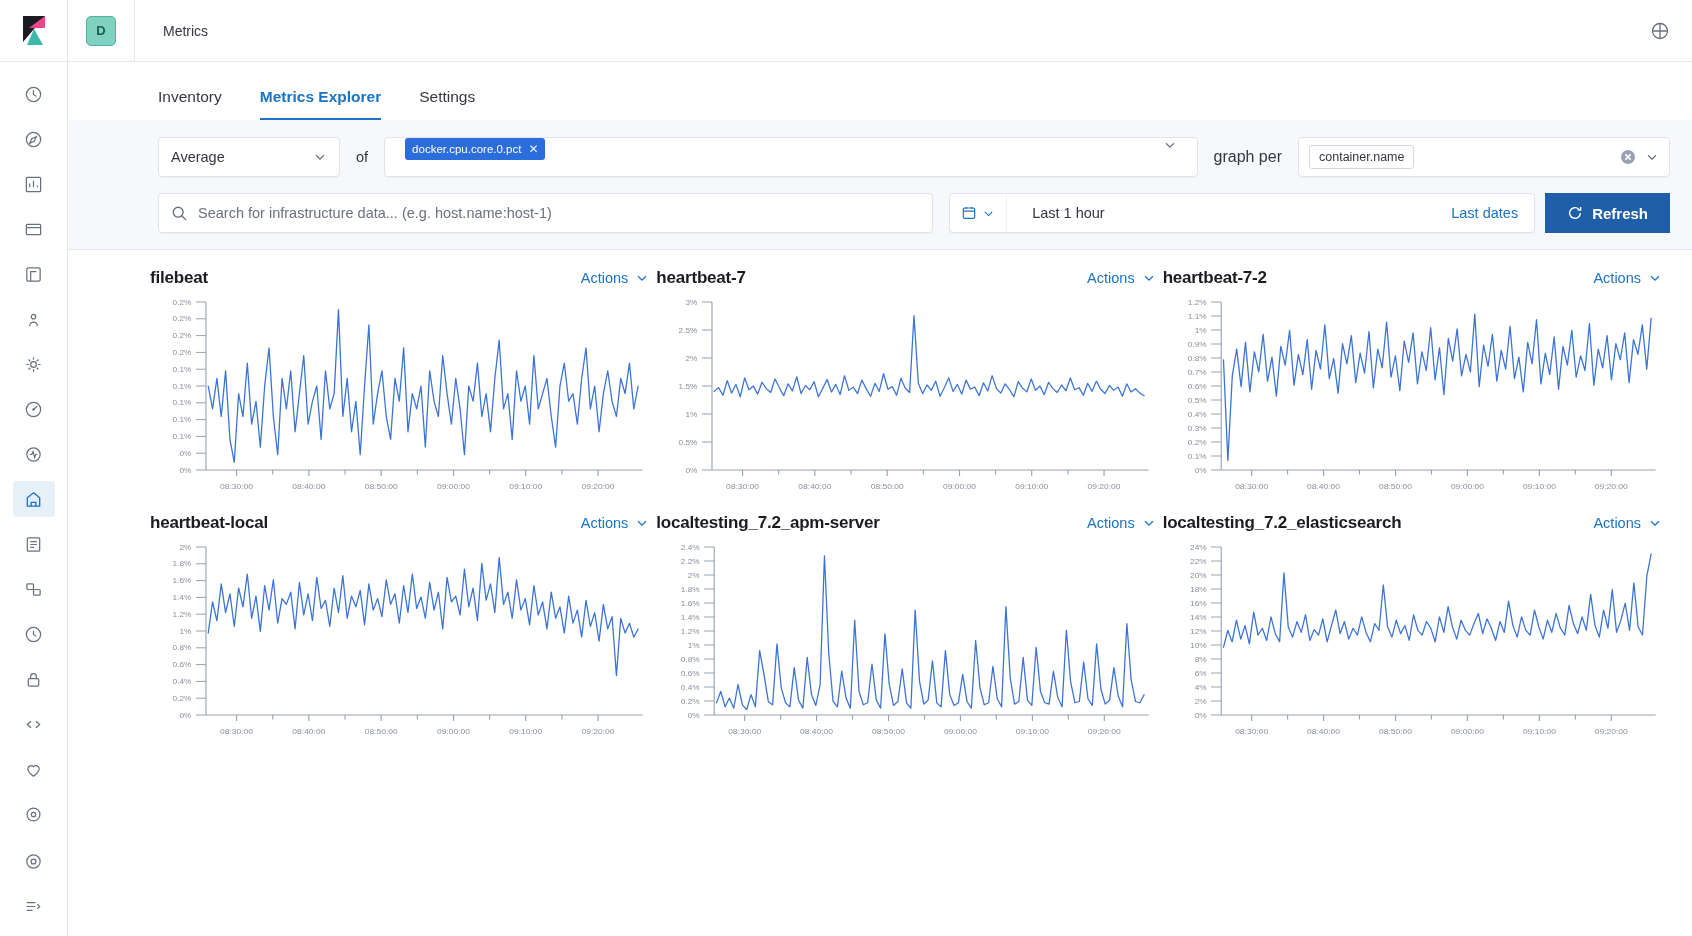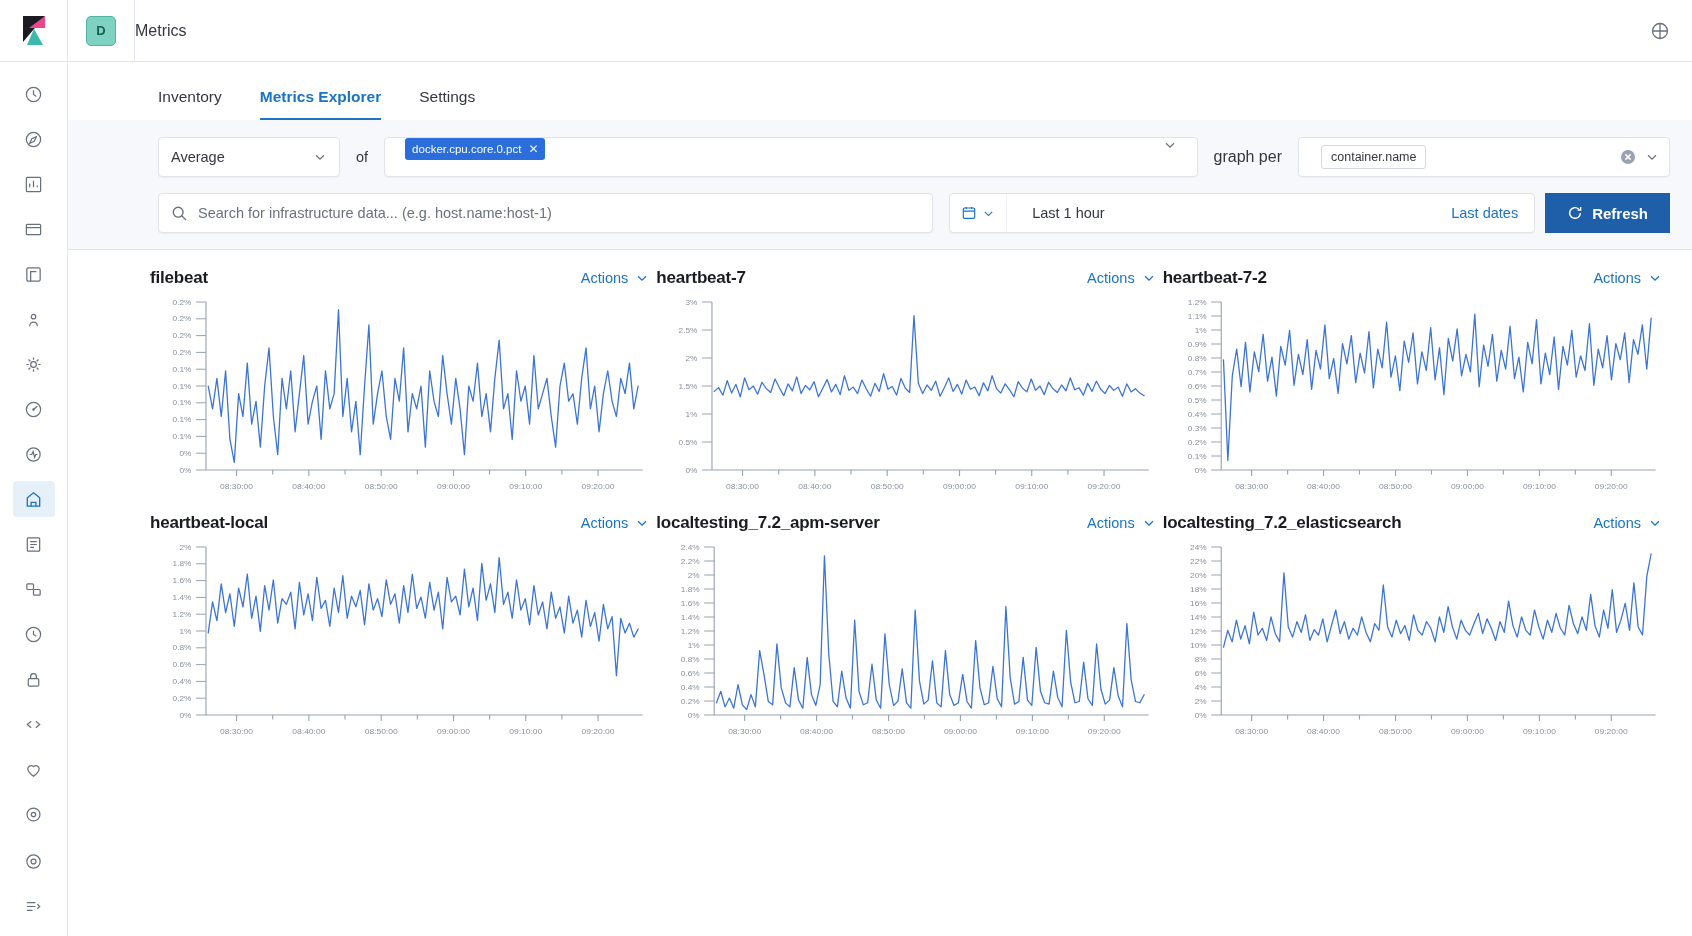--- a/index.html
+++ b/index.html
@@ -46,21 +46,21 @@
     border-bottom: 1px solid #e3e6ef;
     background: #fff;
   }
   .app-badge {
     width: 30px; height: 30px; margin-left: 18px;
     background: #7fd2c1; border: 1px solid #4fb3a0; border-radius: 5px;
     display: flex; align-items: center; justify-content: center;
     color: #1b5e54; font-size: 13px; font-weight: 700;
   }
   .topbar-sep { width: 1px; height: 62px; background: #e3e6ef; margin-left: 18px; }
-  .topbar-title { font-size: 16px; color: #343741; }
+  .topbar-title { margin-left: 28px; font-size: 14px; color: #343741; }
   .topbar-right { margin-left: auto; padding-right: 22px; color: #69707d; display:flex; align-items:center;}
 
   
   .tabs {
     height: 58px; flex: 0 0 58px;
     display: flex; align-items: flex-end; gap: 0;
     padding: 0 0 0 90px;
     background: #fff;
   }
   .tab {
@@ -106,21 +106,21 @@
   .graphper-label { margin: 14px 16px; font-size: 16px; color: #343741; white-space: nowrap; }
   .groupby-combo {
     width: 372px; height: 40px;
     background: #fff; border: 1px solid #e0e3eb; border-radius: 4px;
     box-shadow: 0 1px 1px rgba(0,0,0,.04);
     display: flex; align-items: center; padding: 0 10px;
   }
   .groupby-pill {
     border: 1px solid #d3d9e4; border-radius: 3px; background: #fff;
     height: 24px; display: inline-flex; align-items: center;
-    padding: 0 9px; font-size: 12.5px; color: #343741; white-space: nowrap; margin-left: 12px;
+    padding: 0 9px; font-size: 12.5px; color: #343741; white-space: nowrap;
   }
   .groupby-combo .clear {
     margin-left: auto; color: #98a2b3; display: flex; align-items: center; cursor: pointer;
   }
   .groupby-combo .caret { color: #69707d; margin-left: 9px; cursor: pointer; }
 
   .search-box {
     flex: 1 1 auto; min-width: 0; height: 40px;
     background: #fff; border: 1px solid #e0e3eb; border-radius: 4px;
     box-shadow: 0 1px 1px rgba(0,0,0,.04);

